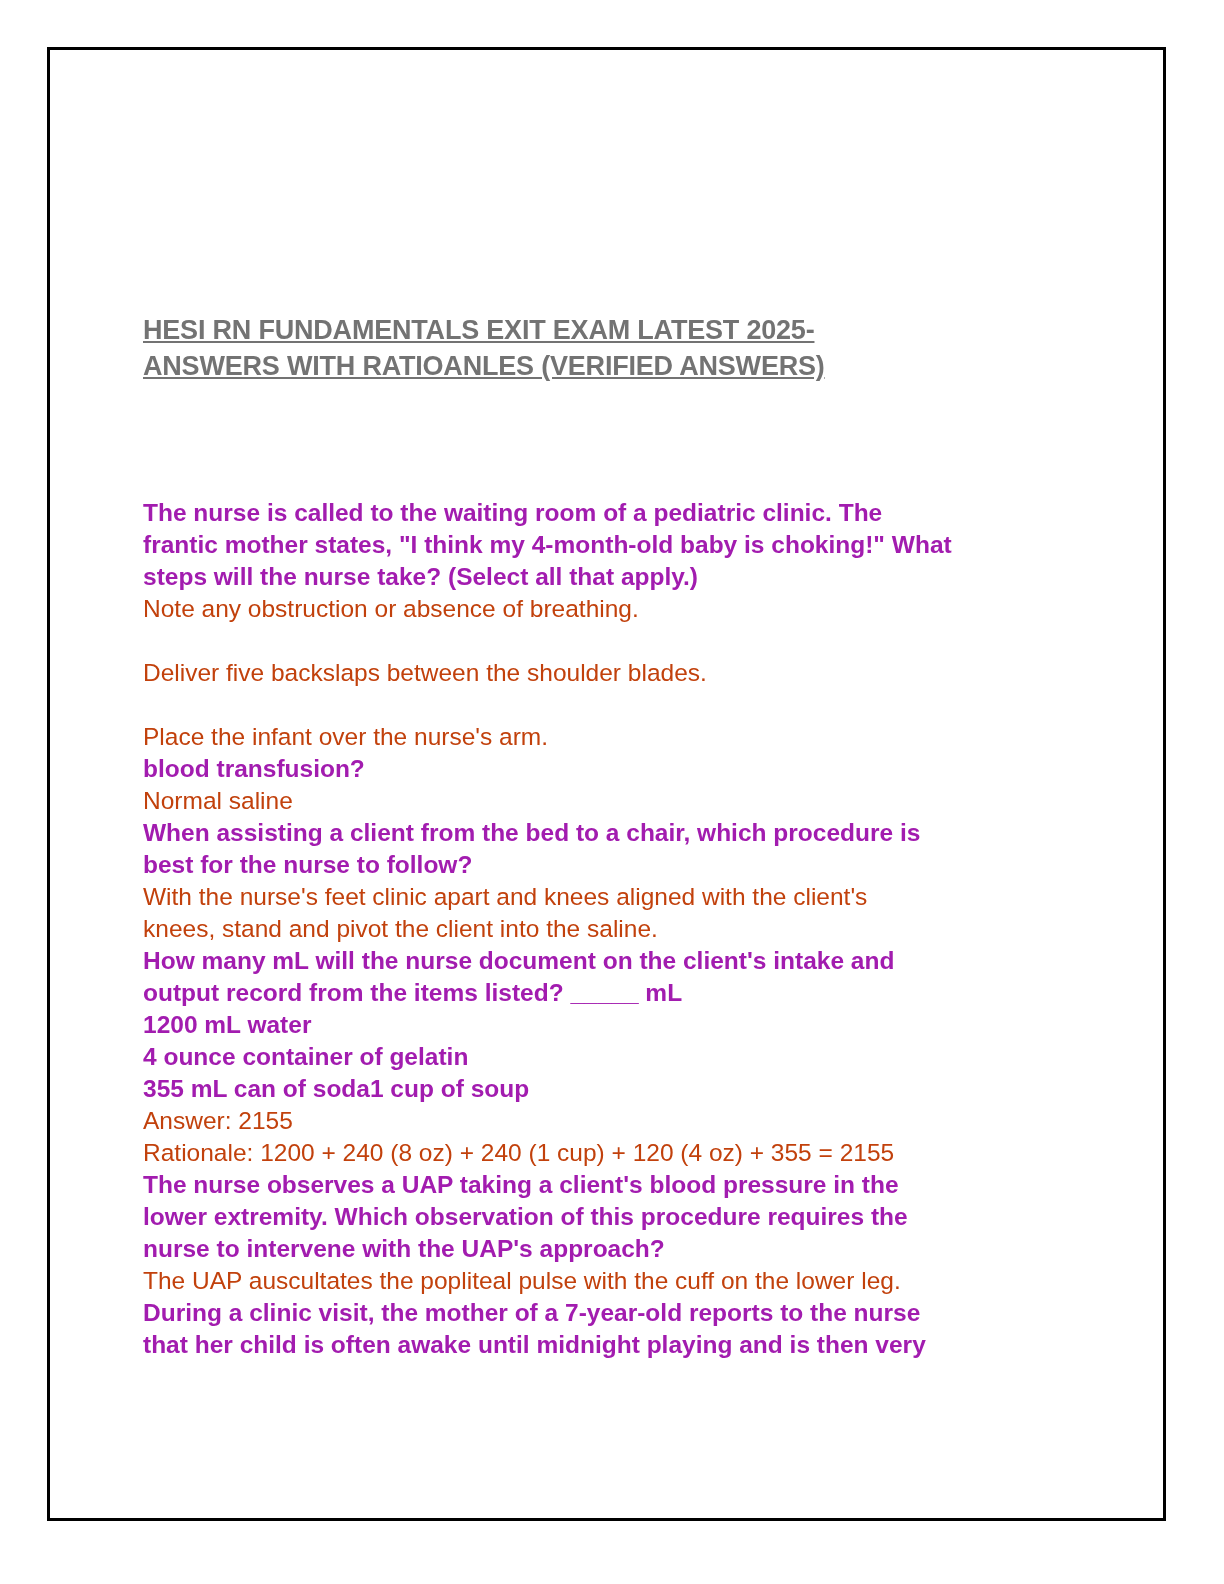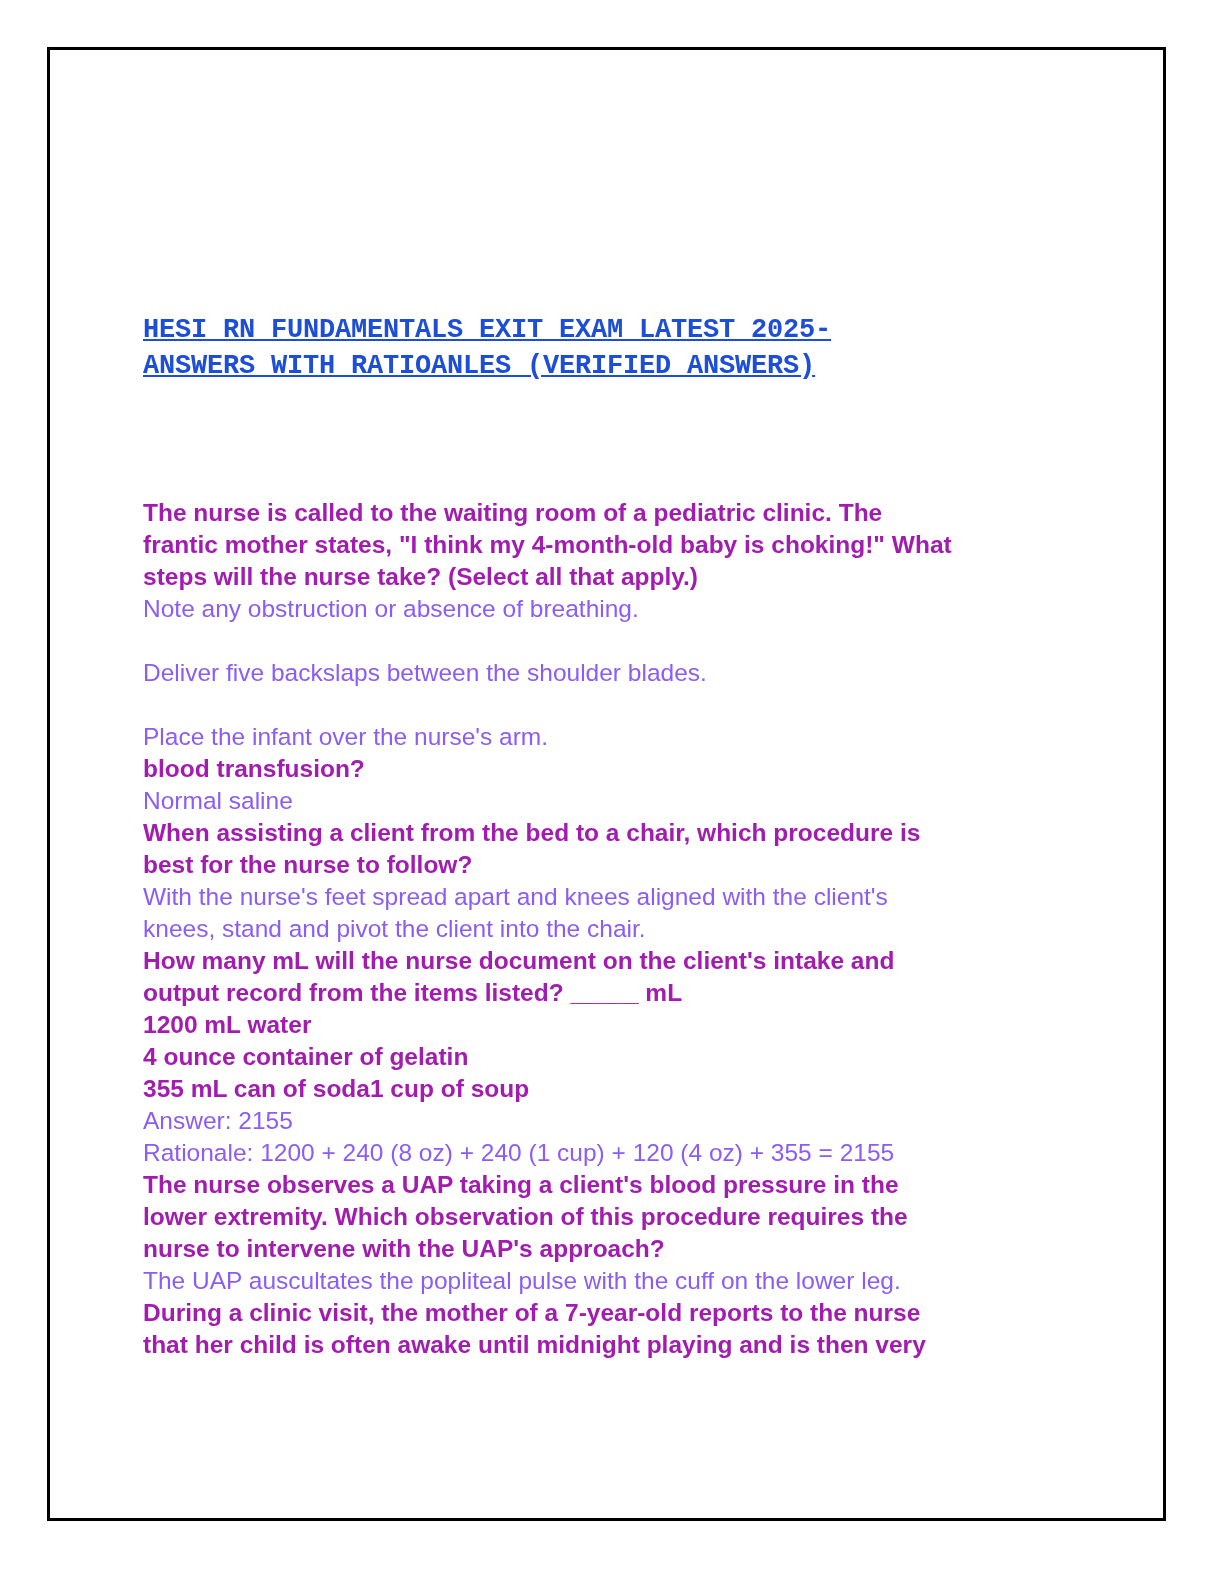--- a/index.html
+++ b/index.html
@@ -4,33 +4,33 @@
   <style>
     html, body { margin: 0; padding: 0; background: #ffffff; }
     body { width: 1224px; height: 1584px; position: relative; overflow: hidden; }
     .page-border {
       position: absolute; left: 47px; top: 47px;
       width: 1113px; height: 1468px;
       border: 3px solid #000000;
     }
     .title {
       position: absolute; left: 143px; top: 312px; width: 900px;
-      font-family: Liberation Mono, monospace;
+      font-family: Liberation Sans, sans-serif;
       font-weight: bold; font-size: 27px; line-height: 36px;
-      color: #1d4ed8; text-decoration: underline;
+      color: #737373; text-decoration: underline;
       font-stretch: condensed; letter-spacing: -0.2px;
     }
     .title .tline { display: block; white-space: nowrap; }
     .content {
       position: absolute; left: 143px; top: 497px; width: 960px;
       font-family: "Liberation Sans", sans-serif;
       font-size: 24.5px; line-height: 32px; color: #2b2e3d;
     }
     .content .q { font-weight: bold; color: #a21caf; }
-    .content .a { font-weight: normal; color: #8b5cf6; }
+    .content .a { font-weight: normal; color: #c2410c; }
     .content .line { display: block; white-space: nowrap; }
     .content .gap { display: block; height: 32px; }
   </style>
 </head>
 <body>
 
 <div class="page-border"></div>
 
 <div class="title">
   <span class="tline">HESI RN FUNDAMENTALS EXIT EXAM LATEST 2025-</span>
@@ -43,22 +43,22 @@
     <span class="line q">steps will the nurse take? (Select all that apply.)</span>
     <span class="line a">Note any obstruction or absence of breathing.</span>
     <span class="gap"></span>
     <span class="line a">Deliver five backslaps between the shoulder blades.</span>
     <span class="gap"></span>
     <span class="line a">Place the infant over the nurse's arm.</span>
     <span class="line q">blood transfusion?</span>
     <span class="line a">Normal saline</span>
     <span class="line q">When assisting a client from the bed to a chair, which procedure is</span>
     <span class="line q">best for the nurse to follow?</span>
-    <span class="line a">With the nurse's feet spread apart and knees aligned with the client's</span>
-    <span class="line a">knees, stand and pivot the client into the chair.</span>
+    <span class="line a">With the nurse's feet clinic apart and knees aligned with the client's</span>
+    <span class="line a">knees, stand and pivot the client into the saline.</span>
     <span class="line q">How many mL will the nurse document on the client's intake and</span>
     <span class="line q">output record from the items listed? _____ mL</span>
     <span class="line q">1200 mL water</span>
     <span class="line q">4 ounce container of gelatin</span>
     <span class="line q">355 mL can of soda1 cup of soup</span>
     <span class="line a">Answer: 2155</span>
     <span class="line a">Rationale: 1200 + 240 (8 oz) + 240 (1 cup) + 120 (4 oz) + 355 = 2155</span>
     <span class="line q">The nurse observes a UAP taking a client's blood pressure in the</span>
     <span class="line q">lower extremity. Which observation of this procedure requires the</span>
     <span class="line q">nurse to intervene with the UAP's approach?</span>

